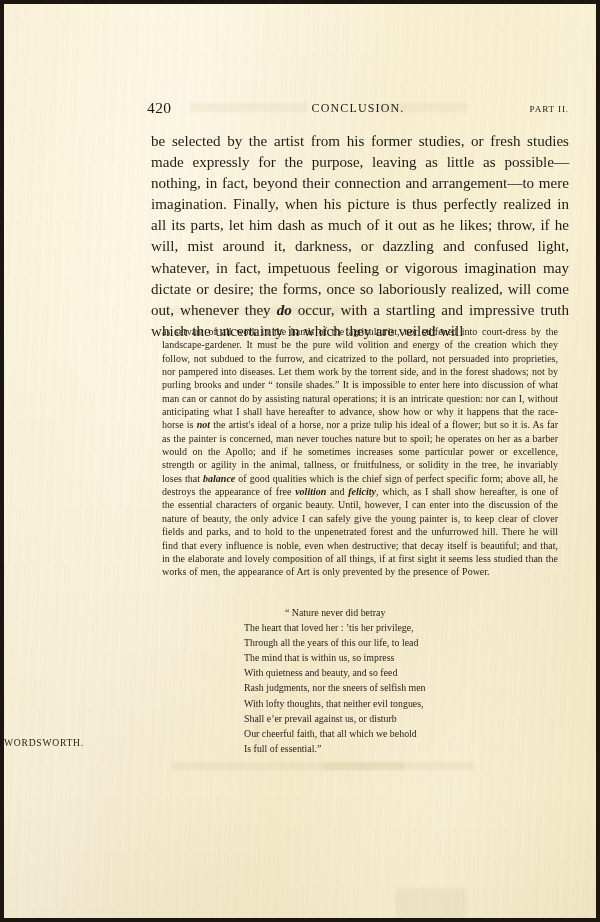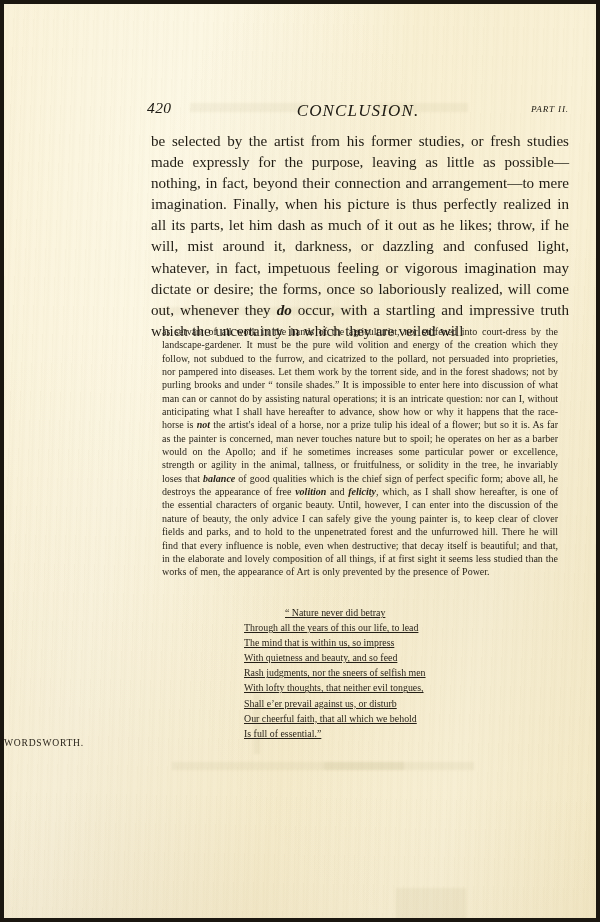--- a/index.html
+++ b/index.html
@@ -70,36 +70,35 @@
   }
 
   
   #runhead {
     position: absolute;
     left: 143px;
     top: 95px;
     width: 422px;
     height: 18px;
     color: #1d1a13;
-    font-style: italic;
   }
   #runhead .folio {
     position: absolute;
     left: 0;
     top: 0;
     font-size: 15.5px;
     letter-spacing: 0.4px;
   }
   #runhead .booktitle {
     position: absolute;
     left: 0;
     right: 0;
     top: 2px;
     text-align: center;
-    font-size: 17px;
+    font-size: 12px;
     letter-spacing: 1.15px;
   }
   #runhead .partlabel {
     position: absolute;
     right: 0;
     top: 5px;
     font-size: 9.2px;
     letter-spacing: 0.85px;
   }
 
@@ -134,21 +133,21 @@
   
   #verse {
     position: absolute;
     left: 240px;
     top: 601px;
     width: 300px;
     font-size: 9.9px;
     line-height: 15.1px;
     color: #241f16;
   }
-  #verse .vline { white-space: nowrap; text-decoration: underline; }
+  #verse .vline { white-space: nowrap; }
   #verse .vline.first { padding-left: 41px; }
 
   #attribution {
     position: absolute;
     left: 0;
     top: 733px;
     width: 478px;
     text-align: left;
     font-size: 9.6px;
     letter-spacing: 0.75px;
@@ -188,20 +187,21 @@
         <span class="booktitle">CONCLUSION.</span>
         <span class="partlabel">PART II.</span>
       </div>
 
       <div id="body-main">be selected by the artist from his former studies, or fresh studies made expressly for the purpose, leaving as little as possible—nothing, in fact, beyond their connection and arrangement—to mere imagination.   Finally, when his picture is thus perfectly realized in all its parts, let him dash as much of it out as he likes; throw, if he will, mist around it, darkness, or dazzling and confused light, whatever, in fact, impetuous feeling or vigorous imagination may dictate or desire; the forms, once so laboriously realized, will come out, whenever they <i>do</i> occur, with a startling and impressive truth which the uncertainty in which they are veiled will</div>
 
       <div id="body-small">as servant of all work in the hands of the agriculturist, nor stiffened into court-dress by the landscape-gardener.   It must be the pure wild volition and energy of the creation which they follow, not subdued to the furrow, and cicatrized to the pollard, not persuaded into proprieties, nor pampered into diseases.   Let them work by the torrent side, and in the forest shadows; not by purling brooks and under “ tonsile shades.”   It is impossible to enter here into discussion of what man can or cannot do by assisting natural operations; it is an intricate question: nor can I, without anticipating what I shall have hereafter to advance, show how or why it happens that the race-horse is <i>not</i> the artist's ideal of a horse, nor a prize tulip his ideal of a flower; but so it is.   As far as the painter is concerned, man never touches nature but to spoil; he operates on her as a barber would on the Apollo; and if he sometimes increases some particular power or excellence, strength or agility in the animal, tallness, or fruitfulness, or solidity in the tree, he invariably loses that <i>balance</i> of good qualities which is the chief sign of perfect specific form; above all, he destroys the appearance of free <i>volition</i> and <i>felicity</i>, which, as I shall show hereafter, is one of the essential characters of organic beauty.   Until, however, I can enter into the discussion of the nature of beauty, the only advice I can safely give the young painter is, to keep clear of clover fields and parks, and to hold to the unpenetrated forest and the unfurrowed hill.   There he will find that every influence is noble, even when destructive; that decay itself is beautiful; and that, in the elaborate and lovely composition of all things, if at first sight it seems less studied than the works of men, the appearance of Art is only prevented by the presence of Power.</div>
 
       <div id="verse">
           <div class="vline first">“ Nature never did betray</div>
+          <div class="vline">The heart that loved her : ’tis her privilege,</div>
           <div class="vline">Through all the years of this our life, to lead</div>
           <div class="vline">The mind that is within us, so impress</div>
           <div class="vline">With quietness and beauty, and so feed</div>
           <div class="vline">Rash judgments, nor the sneers of selfish men</div>
           <div class="vline">With lofty thoughts, that neither evil tongues,</div>
           <div class="vline">Shall e’er prevail against us, or disturb</div>
           <div class="vline">Our cheerful faith, that all which we behold</div>
           <div class="vline">Is full of essential.”</div>
         </div>
 

